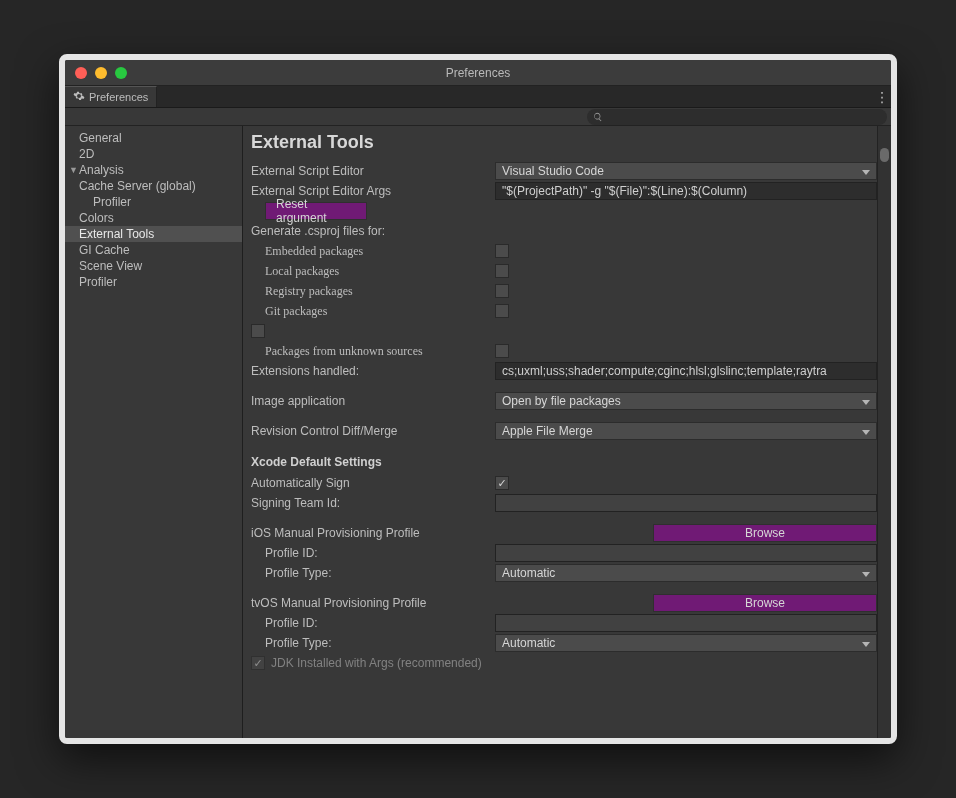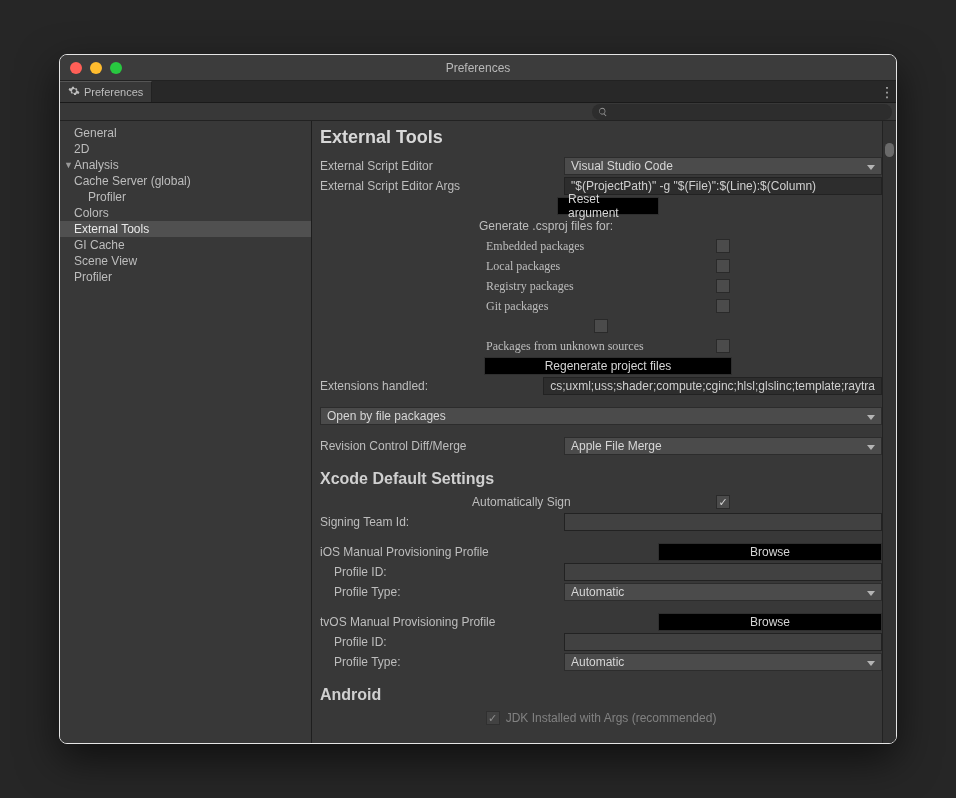--- a/index.html
+++ b/index.html
@@ -1,58 +1,58 @@
 <!DOCTYPE html>
 <html><head>
 <meta charset="utf-8">
 <style>
   * { box-sizing: border-box; margin: 0; padding: 0; font-family: -apple-system, "Helvetica Neue", Arial, sans-serif; }
   body { background: #262626; display: flex; align-items: center; justify-content: center; height: 798px; width: 956px; }
-  .window { width: 838px; height: 690px; background: #383838; border-radius: 8px; overflow: hidden; box-shadow: 0 15px 40px rgba(0,0,0,0.6); display: flex; flex-direction: column; border:1px solid #e5e5e5;}
+  .window { width: 838px; height: 690px; background: #383838; border-radius: 8px; overflow: hidden; box-shadow: 0 15px 40px rgba(0,0,0,0.6); display: flex; flex-direction: column; border:6px solid #e5e5e5;}
   .titlebar { height: 26px; background: #3c3c3c; display: flex; align-items: center; position: relative; border-bottom:1px solid #222;}
   .traffic { display: flex; gap: 8px; margin-left: 10px; }
   .dot { width: 12px; height: 12px; border-radius: 50%; }
   .dot.red { background: #ff5f57; }
   .dot.yellow { background: #febc2e; }
   .dot.green { background: #28c840; }
   .titlebar-title { position: absolute; left: 0; right: 0; text-align: center; color: #b9b9b9; font-size: 12px; }
   .tabbar { height: 22px; background: #282828; display: flex; align-items: stretch; border-bottom: 1px solid #1a1a1a; }
   .tab { display: flex; align-items: center; gap: 4px; padding: 0 8px; background: #383838; color: #bdbdbd; font-size: 11px; border-right: 1px solid #222; border-top:1px solid #555;}
   .tab svg { width: 12px; height: 12px; fill: #bdbdbd; }
   .tabbar-spacer { flex: 1; }
   .kebab { width: 18px; display: flex; align-items: center; justify-content: center; color: #bdbdbd; font-size: 14px; cursor:pointer;}
   .searchrow { height: 18px; background: #383838; display: flex; justify-content: flex-end; align-items:center; border-bottom:1px solid #222;}
   .searchbox { width: 300px; height: 16px; background: #2d2d2d; border-radius: 8px; margin-right: 4px; display:flex;align-items:center;padding:0 6px;}
   .searchbox svg{width:10px;height:10px;fill:#999;}
   .body { flex: 1; display: flex; overflow: hidden; }
-  .sidebar { width: 252px; background: #383838; border-right: 1px solid #1e1e1e; padding-top: 4px; font-size: 12px; color: #bdbdbd; overflow:auto;}
+  .sidebar { width: 178px; background: #383838; border-right: 1px solid #1e1e1e; padding-top: 4px; font-size: 12px; color: #bdbdbd; overflow:auto;}
   .side-item { height: 16px; display: flex; align-items: center; padding-left: 14px; cursor:pointer;}
   .side-item.child { padding-left: 28px; }
   .side-item.selected { background: #505050; color: #e8e8e8; }
   .expander { display:inline-block;width:10px;color:#999;font-size:9px;margin-left:-10px;}
   .content { flex: 1; position:relative; overflow: hidden; background: #383838; }
   .content-inner{position:absolute;left:0;top:0;right:14px;bottom:0;overflow:auto;padding: 4px 0 4px 8px; color: #bdbdbd; font-size: 12px;}
   .vscroll{position:absolute;right:0;top:0;bottom:0;width:14px;background:#323232;border-left:1px solid #222;}
   .vthumb{position:absolute;left:2px;right:2px;top:22px;height:14px;background:#6a6a6a;border-radius:5px;}
   h1.page-title { font-size: 18px; font-weight: 600; color: #d8d8d8; margin: 2px 0 8px 0; }
-  .row { display: flex; align-items: center; height: 20px; justify-content: center; }
+  .row { display: flex; align-items: center; height: 20px; }
   .label { width: 244px; padding-left: 0; }
   .label.indent1 { padding-left: 14px; font-family: Liberation Serif, serif; }
   .label.indent2{padding-left:14px;}
   .field { flex: 1; }
   .dropdown { background: #4b4b4b; height: 18px; display: flex; align-items: center; padding: 0 6px; color: #d6d6d6; border:1px solid #2c2c2c; position:relative; cursor:pointer;}
   .dropdown::after{content:"";position:absolute;right:6px;top:7px;border-left:4px solid transparent;border-right:4px solid transparent;border-top:5px solid #b5b5b5;}
   .textinput { background: #2d2d2d; height: 18px; display: flex; align-items: center; padding: 0 6px; color: #cfcfcf; border:1px solid #222;}
   .textinput.empty{background:#414141;}
-  .button { background: #000000; height: 18px; display: flex; align-items: center; justify-content: center; color: #d6d6d6; border:1px solid #2f2f2f; cursor:pointer; padding:0 10px;font-size:12px;}
+  .button { background: #701a75; height: 18px; display: flex; align-items: center; justify-content: center; color: #d6d6d6; border:1px solid #2f2f2f; cursor:pointer; padding:0 10px;font-size:12px;}
   .button.small{width:248px;}
   .button.reset{width:102px;margin-left:14px;}
   .checkbox { width: 14px; height: 14px; background: #4b4b4b; border:1px solid #2a2a2a; display:flex;align-items:center;justify-content:center;cursor:pointer;}
   .checkbox.checked::after{content:"✓";color:#d6d6d6;font-size:11px;line-height:1;}
-  .section-head{font-weight:600;color:#d0d0d0;margin-top:14px;margin-bottom:4px;font-size:16px;}
+  .section-head{font-weight:600;color:#d0d0d0;margin-top:14px;margin-bottom:4px;font-size:12px;}
   .spacer{height:10px;}
   .rightcol{display:flex;gap:12px;}
   .rightcol .button{width:224px;margin-left:6px;}
 </style>
 </head>
 <body>
 
 <div class="window">
   <div class="titlebar">
     <div class="traffic">
@@ -162,36 +162,33 @@
             <div class="label indent1">Git packages</div>
             <div class="checkbox"></div>
           </div>
       <div class="row">
             <div class="checkbox"></div>
           </div>
       <div class="row">
             <div class="label indent1">Packages from unknown sources</div>
             <div class="checkbox"></div>
           </div>
-      <div class="row">
-            <div style="width:14px"></div>
-            <div class="button small">Regenerate project files</div>
-          </div>
 
       <div class="row">
         <div class="label">Extensions handled:</div>
         <div class="field">
               <div class="textinput">
                 <span>cs;uxml;uss;shader;compute;cginc;hlsl;glslinc;template;raytra</span>
               </div>
             </div>
       </div>
 
       <div class="spacer"></div>
       <div class="row">
+        <div class="label">Image application</div>
         <div class="field">
               <div class="dropdown">
                 <span>Open by file packages</span>
               </div>
             </div>
       </div>
 
       <div class="spacer"></div>
       <div class="row">
         <div class="label">Revision Control Diff/Merge</div>
@@ -259,21 +256,20 @@
       </div>
       <div class="row">
         <div class="label indent2">Profile Type:</div>
         <div class="field">
               <div class="dropdown">
                 <span>Automatic</span>
               </div>
             </div>
       </div>
 
-      <div class="section-head">Android</div>
       <div class="row" style="opacity:.55">
         <div class="checkbox checked" style="margin-right:6px"></div>
         <div>JDK Installed with Args (recommended)</div>
       </div>
       </div>
       <div class="vscroll">
           <div class="vthumb"></div>
         </div>
     </div>
   </div>

